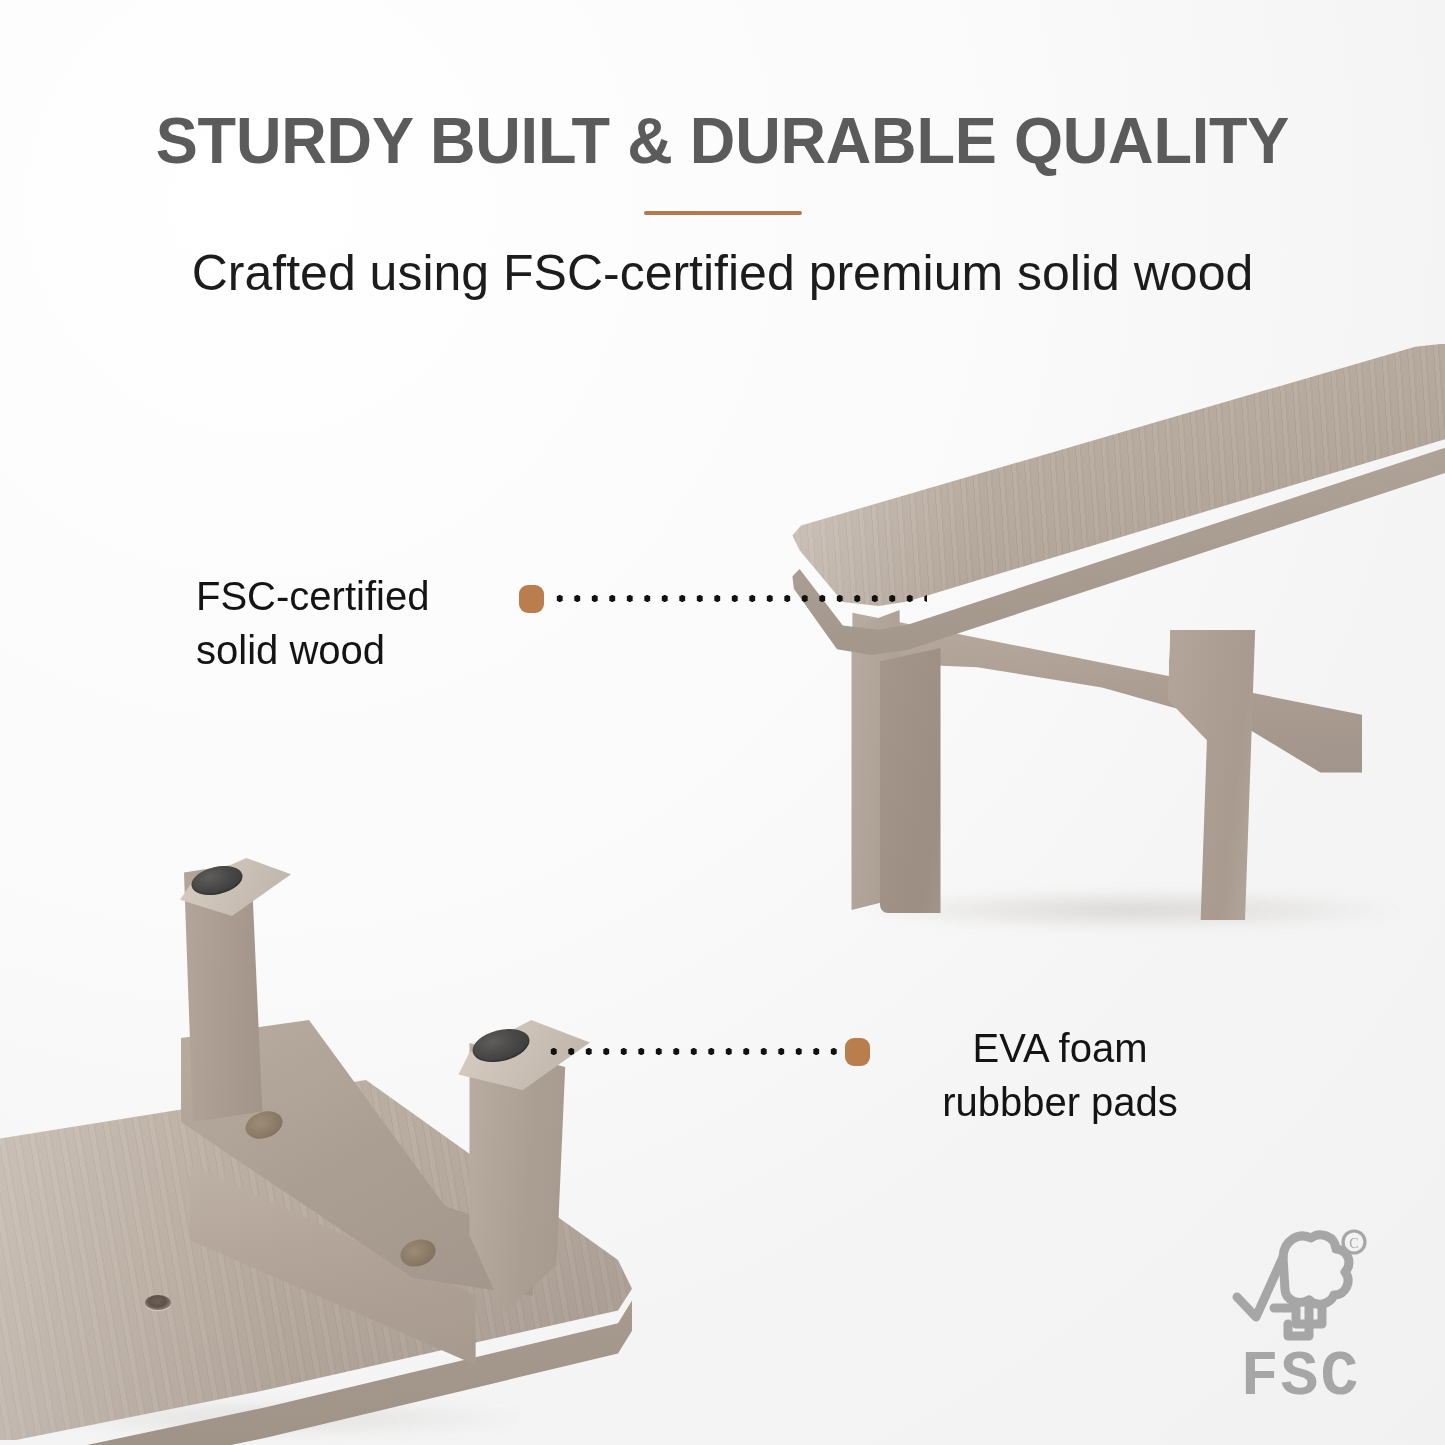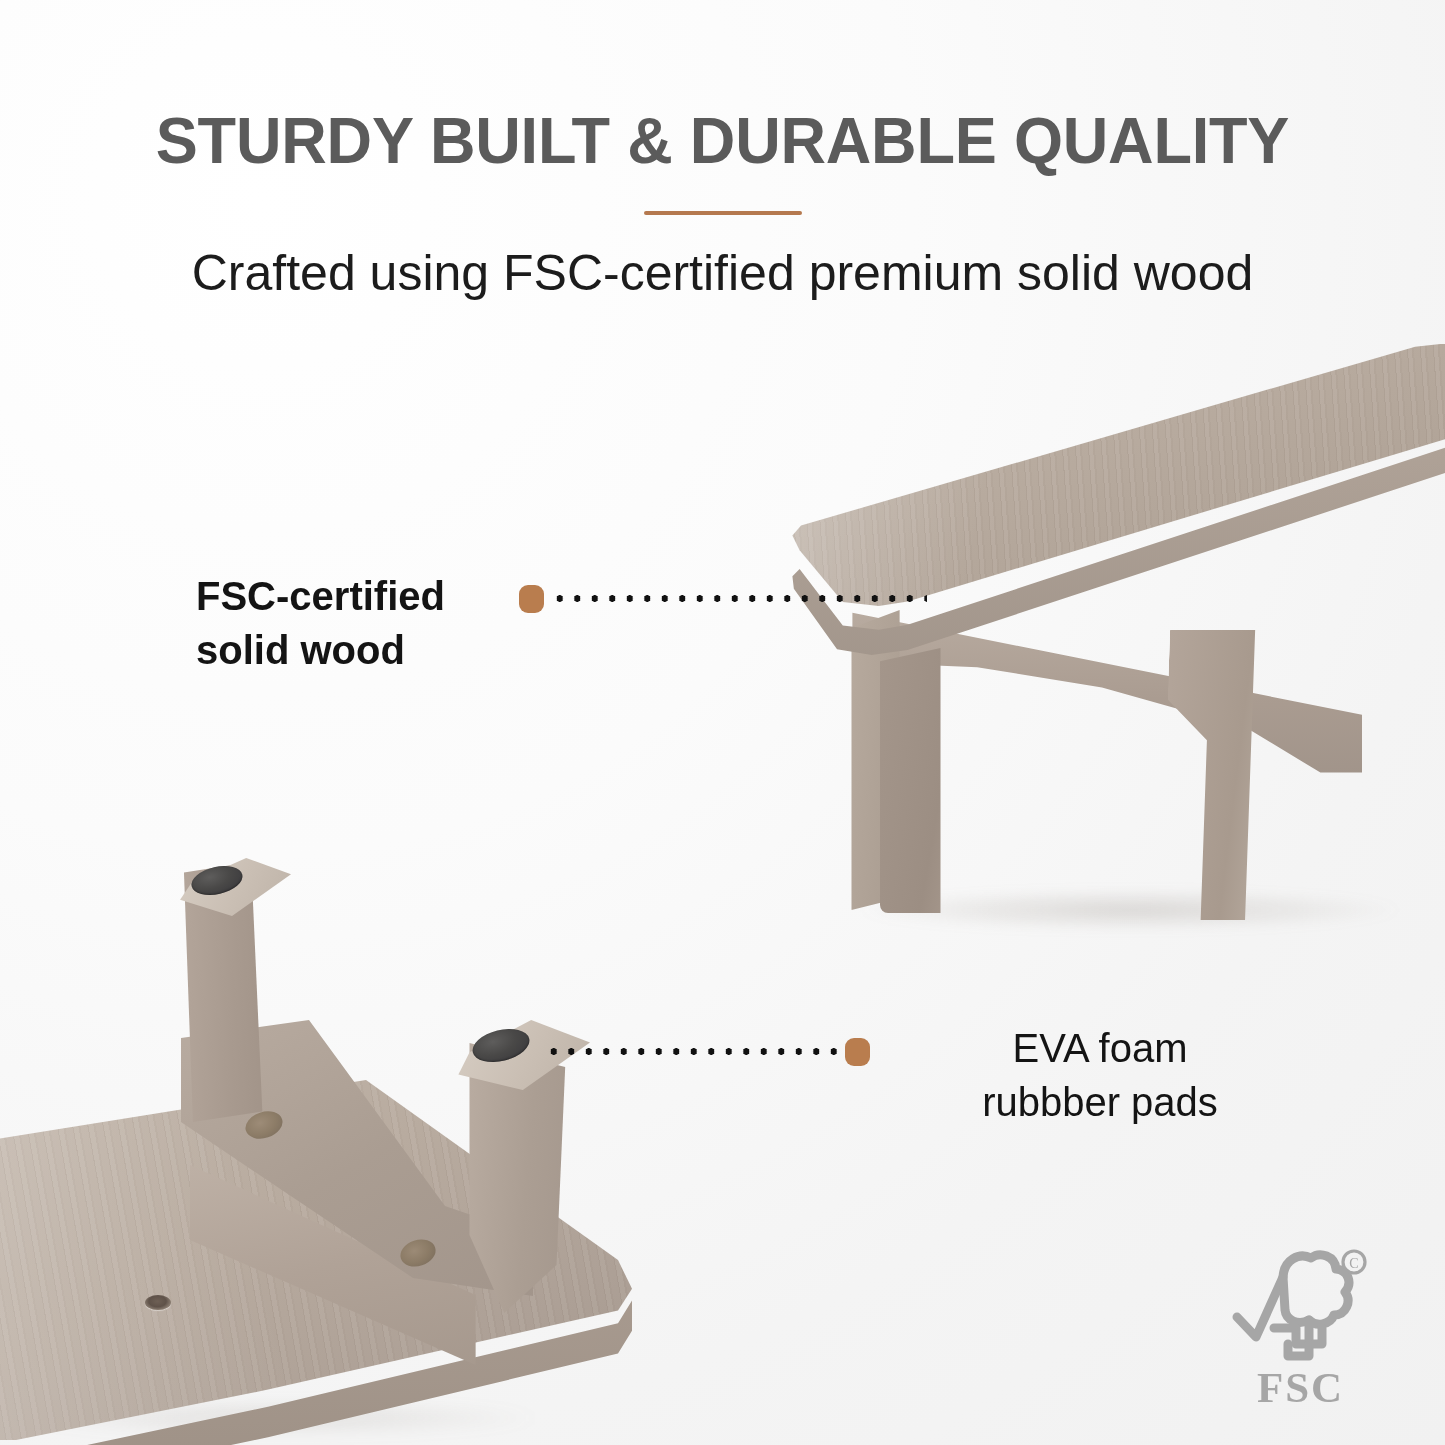--- a/index.html
+++ b/index.html
@@ -58,21 +58,21 @@
 
   
   .callout-label {
     position: absolute;
     font-size: 40px;
     line-height: 1.34;
     color: #141414;
     white-space: pre-line;
     z-index: 45;
   }
-  .callout-label.left  { text-align: left; font-weight: bold; }
+  .callout-label.left  { text-align: left; }
   .callout-label.right { text-align: center; }
 
   .marker-dot {
     position: absolute;
     width: 25px;
     height: 28px;
     border-radius: 9px;
     background: #b97d4e;
     z-index: 46;
   }
@@ -274,22 +274,22 @@
     position: absolute;
     right: 52px;
     bottom: 36px;
     width: 185px;
     z-index: 50;
     text-align: center;
   }
   .fsc-mark { display: block; margin: 0 auto; }
   .fsc-word {
     margin-top: -6px;
-    font-family: Liberation Serif, serif;
-    font-size: 43px;
+    font-family: Liberation Mono, monospace;
+    font-size: 63px;
     font-weight: 700;
     letter-spacing: 2px;
     color: #a6a6a6;
     line-height: 1;
   }
 </style>
 </head>
 <body>
 
 <div class="canvas">
@@ -328,21 +328,21 @@
     <div class="eva-pad right"></div>
   </div>
 
   <div class="callout-label left" style="left:196px; top:570px; width:330px;">FSC-certified
 solid wood</div>
   <div class="marker-dot" style="left:519px; top:585px;"></div>
   <div class="leader" style="left:551px; top:594px; width:376px;"></div>
 
   <div class="leader" style="left:545px; top:1047px; width:300px;"></div>
   <div class="marker-dot" style="left:845px; top:1038px;"></div>
-  <div class="callout-label right" style="left:940px; top:1022px; width:320px;">EVA foam
+  <div class="callout-label right" style="left:900px; top:1022px; width:320px;">EVA foam
 rubbber pads</div>
 
   <div class="fsc">
     <svg class="fsc-mark" width="150" height="128" viewBox="0 0 150 128">
       <g fill="none" stroke="#a6a6a6" stroke-width="9" stroke-linecap="round" stroke-linejoin="round">
 
         <path d="M11 73 L30 93 L57 33"></path>
 
         <path d="M57 33 C58 16, 73 8, 85 14
                  C94 7, 109 12, 110 25

